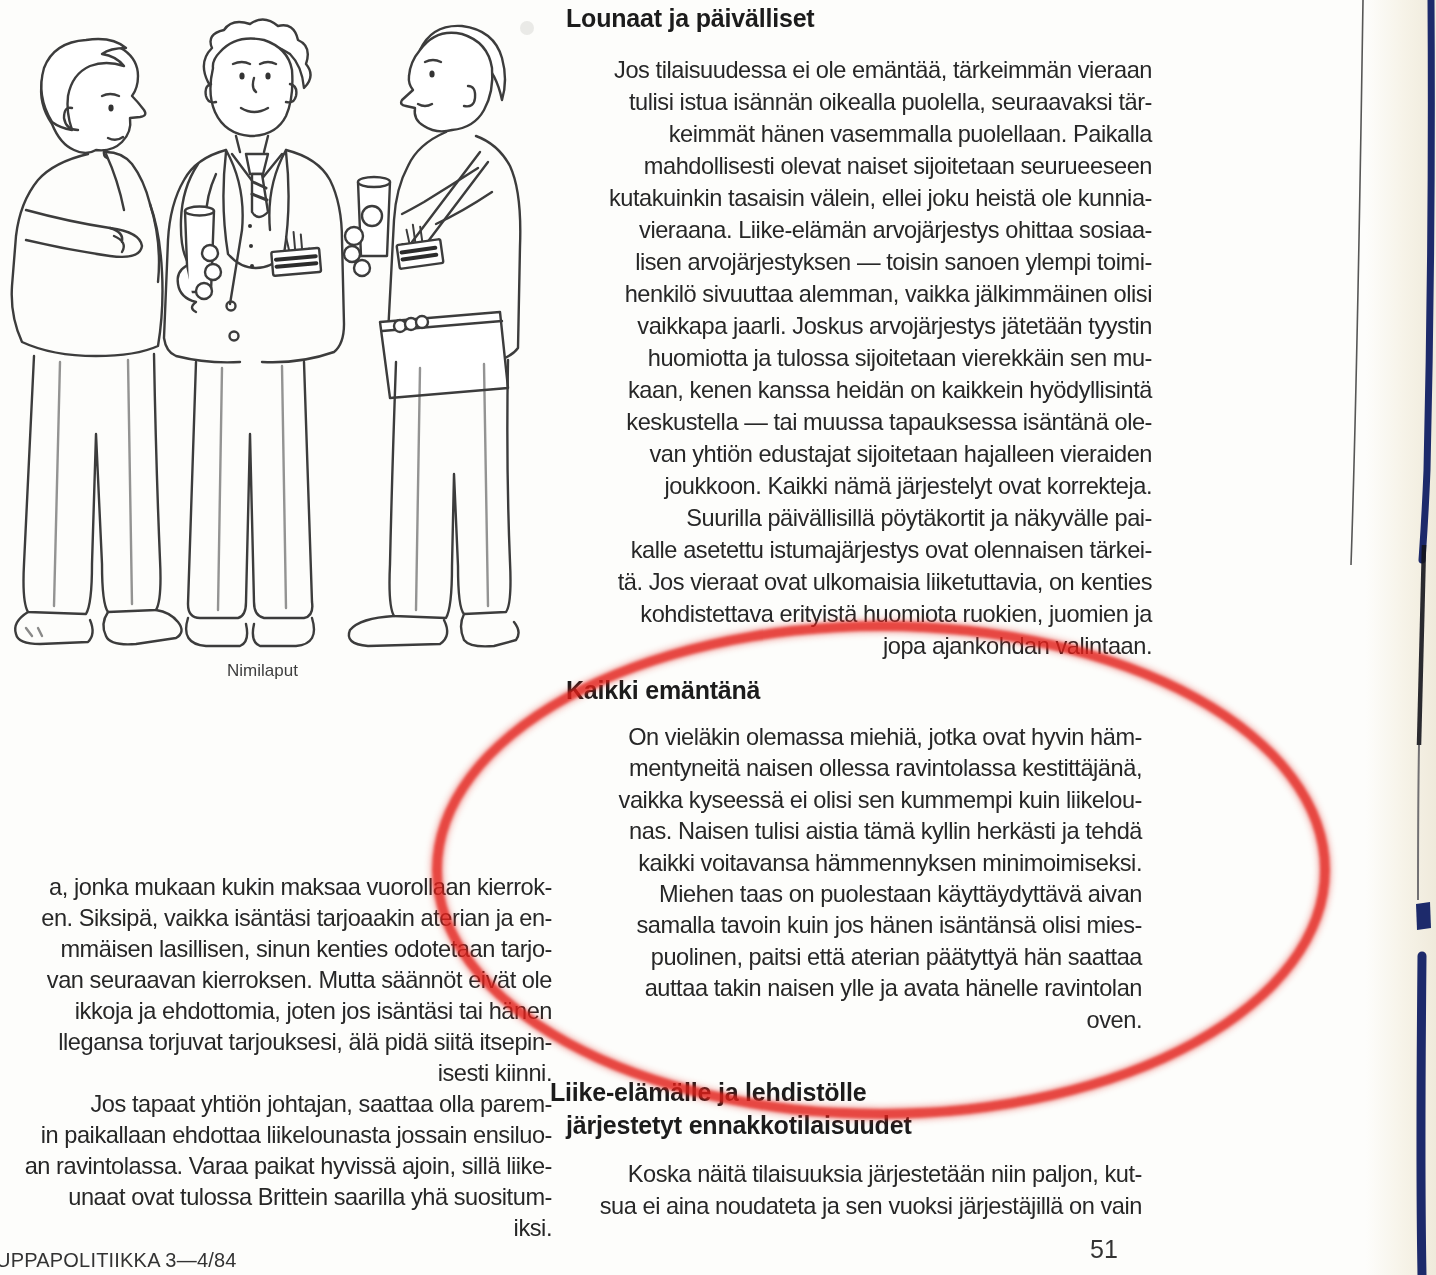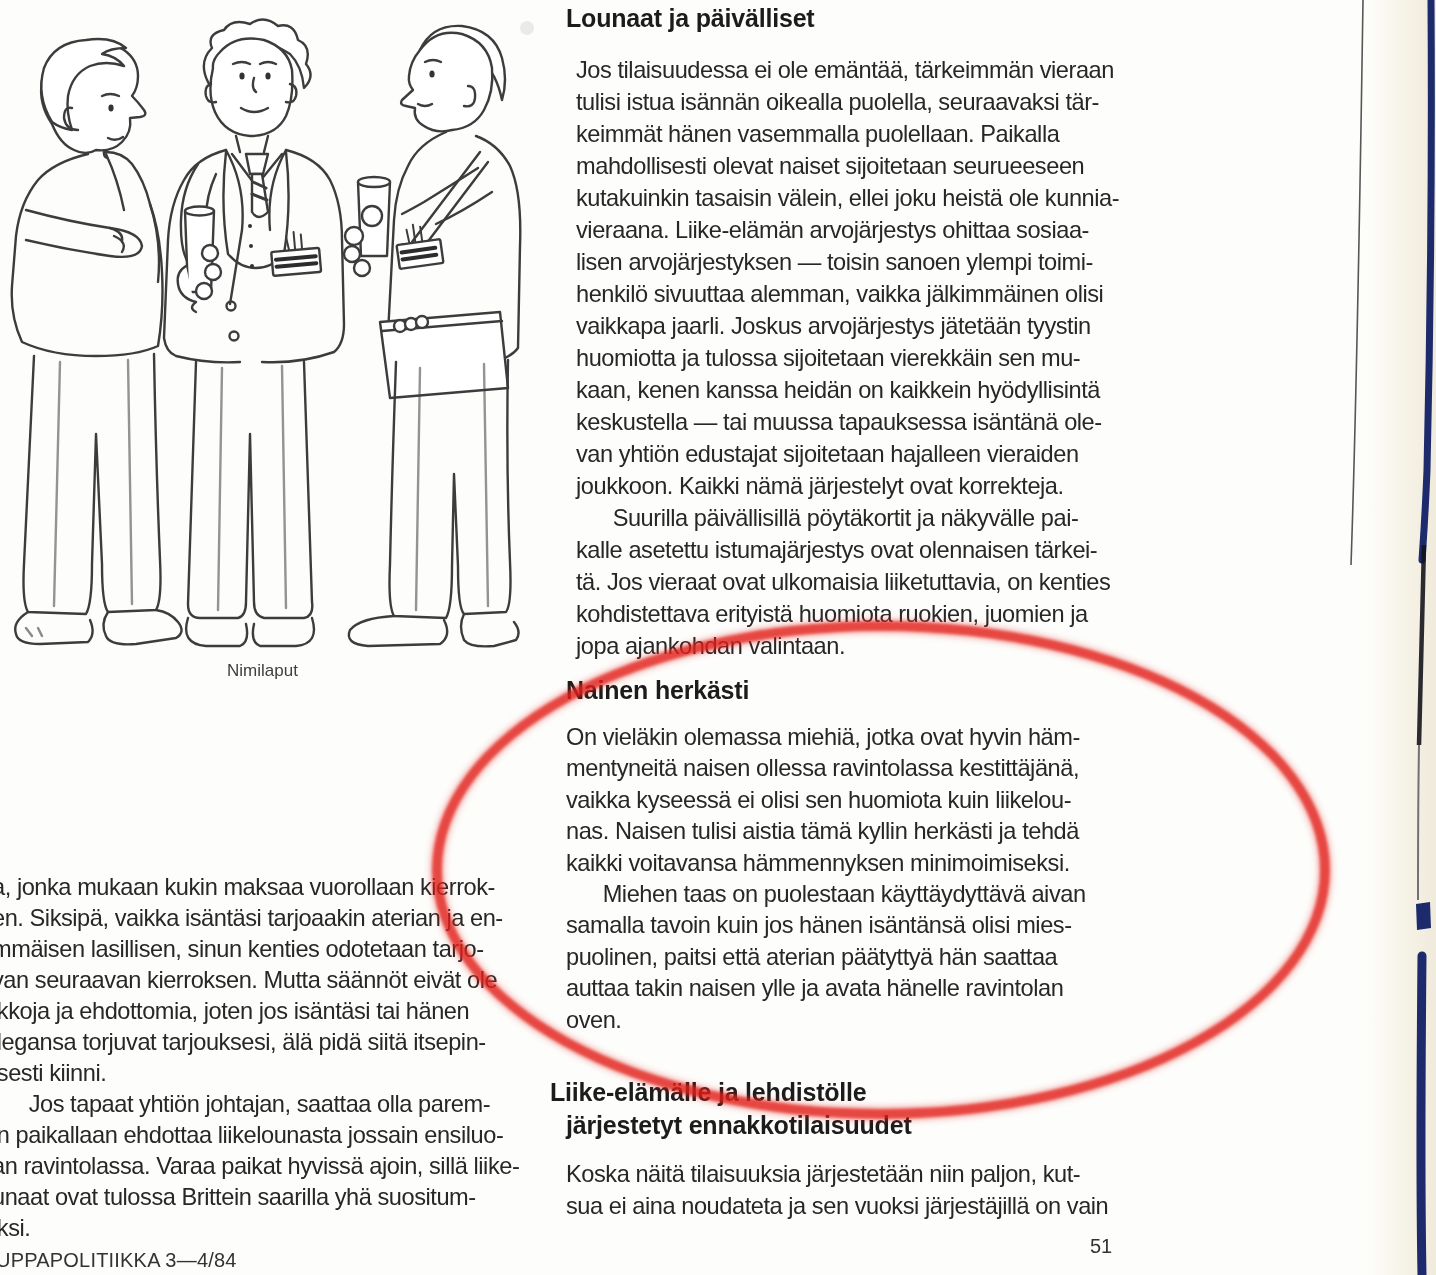--- a/index.html
+++ b/index.html
@@ -11,37 +11,37 @@
   .abs{position:absolute;}
   
   .hd{font-weight:bold;color:#1c1c1c;font-size:25px;letter-spacing:-0.2px;line-height:33px;white-space:pre;}
   
   .lines .ln{display:block;white-space:pre;}
   .rc-body .ln{font-size:23.6px;letter-spacing:-0.45px;line-height:32px;}
   .rc-body2 .ln{font-size:23.6px;letter-spacing:-0.45px;line-height:31.4px;}
   .rc-body3 .ln{font-size:23.6px;letter-spacing:-0.45px;line-height:32px;}
   .lc-body .ln{font-size:23.6px;letter-spacing:-0.45px;line-height:31px;}
   #caption{width:255px;text-align:center;font-size:17px;color:#3f3f3f;}
-  #page-number{font-size:20px;color:#333;}
+  #page-number{font-size:25px;color:#333;}
   #journal-footer{font-size:20px;color:#333;letter-spacing:0.2px;white-space:pre;}
   
   #red-circle{
     left:432px;top:621px;width:878px;height:478px;
     border:10px solid rgba(226,30,24,0.82);border-radius:50%;
     box-shadow:0 0 6px 1px rgba(226,30,24,0.45), inset 0 0 6px 1px rgba(226,30,24,0.45);
     filter:blur(1.4px);
     pointer-events:none;z-index:5;
   }
   #edge-bg{
     left:1366px;top:0;width:70px;height:1275px;z-index:2;
     background:linear-gradient(90deg, rgba(246,243,233,0) 0%, rgba(245,241,228,0.85) 55%, rgba(238,232,216,0.9) 100%);
   }
   #illustration{left:0;top:4px;z-index:1;}
   #edge-art{left:1340px;top:0;z-index:3;}
-  .txt{z-index:4;}
+  .txt{z-index:4;text-align:right;}
 </style>
 </head>
 <body>
 
 <div id="stage">
 
   <svg id="illustration" class="abs" width="545" height="646" viewBox="0 0 545 646" aria-hidden="true">
     <g stroke="#3c3c3c" stroke-width="2.4" fill="none" stroke-linecap="round" stroke-linejoin="round">
 
       <g>
@@ -195,26 +195,26 @@
       <div class="ln">keskustella — tai muussa tapauksessa isäntänä ole-</div>
       <div class="ln">van yhtiön edustajat sijoitetaan hajalleen vieraiden</div>
       <div class="ln">joukkoon. Kaikki nämä järjestelyt ovat korrekteja.</div>
       <div class="ln">      Suurilla päivällisillä pöytäkortit ja näkyvälle pai-</div>
       <div class="ln">kalle asetettu istumajärjestys ovat olennaisen tärkei-</div>
       <div class="ln">tä. Jos vieraat ovat ulkomaisia liiketuttavia, on kenties</div>
       <div class="ln">kohdistettava erityistä huomiota ruokien, juomien ja</div>
       <div class="ln">jopa ajankohdan valintaan.</div>
     </div>
 
-  <div class="abs txt hd" style="left:566px;top:674px;">Nainen herkästi</div>
+  <div class="abs txt hd" style="left:566px;top:674px;">Kaikki emäntänä</div>
 
   <div class="abs txt lines rc-body2" style="left:566px;top:722px;width:576px;">
       <div class="ln">On vieläkin olemassa miehiä, jotka ovat hyvin häm-</div>
       <div class="ln">mentyneitä naisen ollessa ravintolassa kestittäjänä,</div>
-      <div class="ln">vaikka kyseessä ei olisi sen huomiota kuin liikelou-</div>
+      <div class="ln">vaikka kyseessä ei olisi sen kummempi kuin liikelou-</div>
       <div class="ln">nas. Naisen tulisi aistia tämä kyllin herkästi ja tehdä</div>
       <div class="ln">kaikki voitavansa hämmennyksen minimoimiseksi.</div>
       <div class="ln">      Miehen taas on puolestaan käyttäydyttävä aivan</div>
       <div class="ln">samalla tavoin kuin jos hänen isäntänsä olisi mies-</div>
       <div class="ln">puolinen, paitsi että aterian päätyttyä hän saattaa</div>
       <div class="ln">auttaa takin naisen ylle ja avata hänelle ravintolan</div>
       <div class="ln">oven.</div>
     </div>
 
   <div class="abs txt hd" style="left:550px;top:1076px;">Liike-elämälle ja lehdistölle</div>

